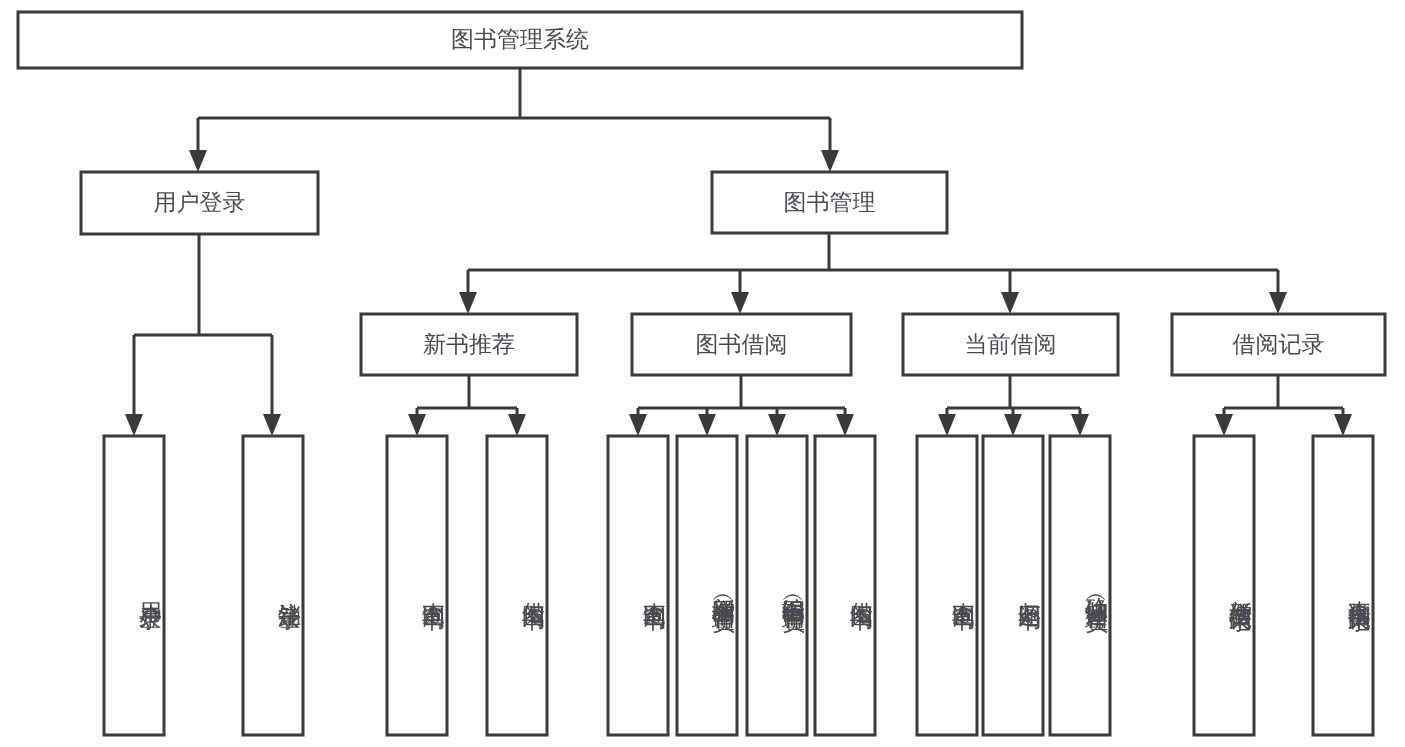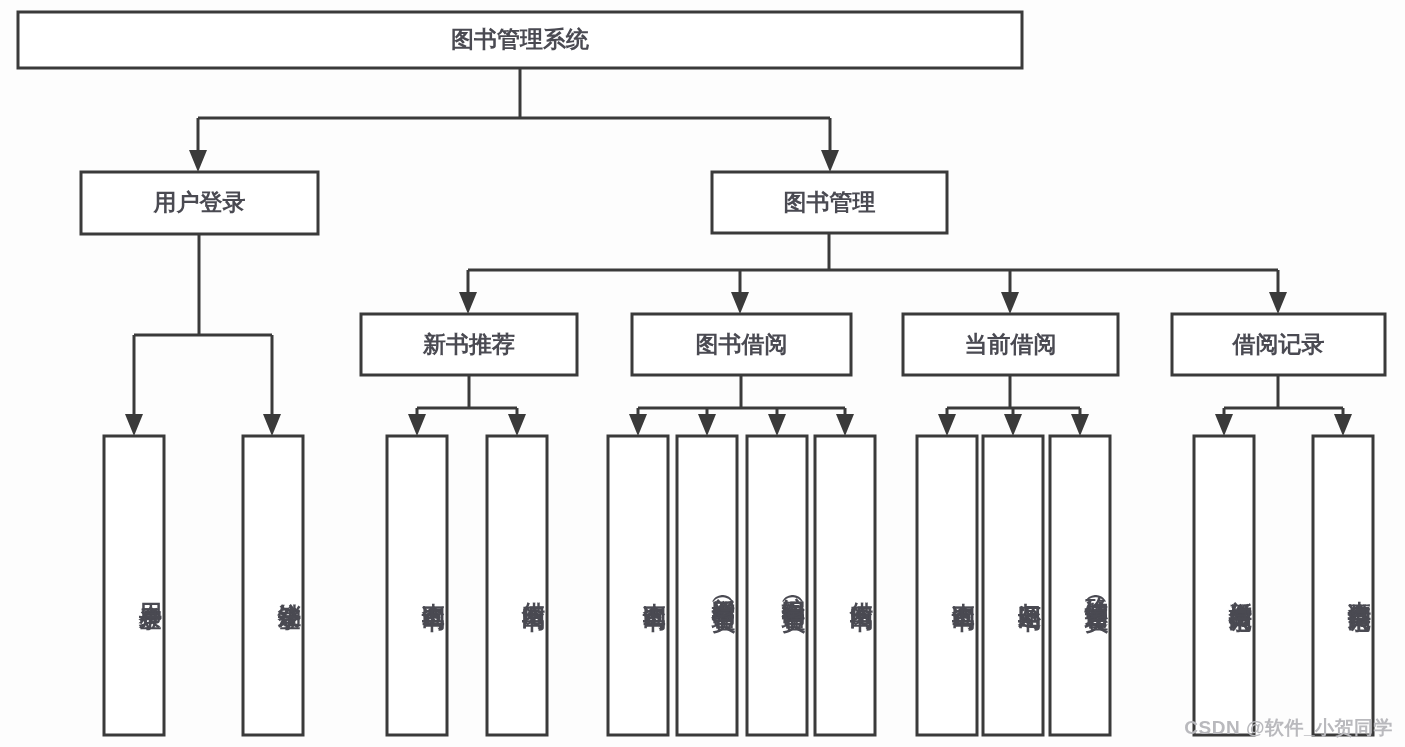--- a/index.html
+++ b/index.html
@@ -12,21 +12,20 @@
     height: 747px;
     font-family: "Liberation Sans", "DejaVu Sans", sans-serif;
     overflow: hidden;
     position: relative;
   }
   #diagram-root {
     position: relative;
     width: 1405px;
     height: 747px;
     background: #fdfdfd;
-    font-weight: bold;
   }
   svg.canvas {
     position: absolute;
     top: 0;
     left: 0;
     width: 1405px;
     height: 747px;
   }
   .node-box {
     fill: #ffffff;
@@ -178,15 +177,14 @@
       <div class="label-vert" style="left: 677px; top: 450px; width: 60px; height: 275px;">新增图书（管理员）</div>
       <div class="label-vert" style="left: 747px; top: 450px; width: 60px; height: 275px;">编辑图书（管理员）</div>
       <div class="label-vert" style="left: 815px; top: 450px; width: 60px; height: 275px;">借阅图书</div>
       <div class="label-vert" style="left: 917px; top: 450px; width: 60px; height: 275px;">查询图书</div>
       <div class="label-vert" style="left: 983px; top: 450px; width: 60px; height: 275px;">归还图书</div>
       <div class="label-vert" style="left: 1050px; top: 450px; width: 60px; height: 275px;">确认归还（管理员）</div>
       <div class="label-vert" style="left: 1194px; top: 450px; width: 60px; height: 275px;">新增借阅记录</div>
       <div class="label-vert" style="left: 1313px; top: 450px; width: 60px; height: 275px;">查询借阅记录</div>
     </div>
 
-  <div class="watermark">CSDN @软件_小贺同学</div>
 
 </div>
 
 </body></html>

